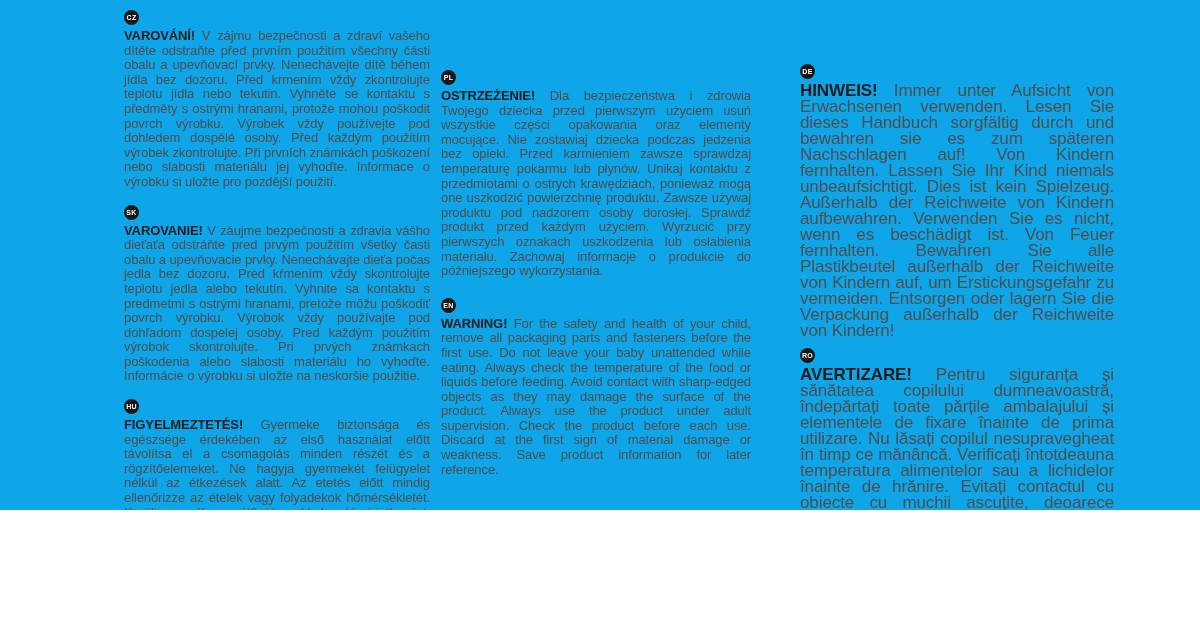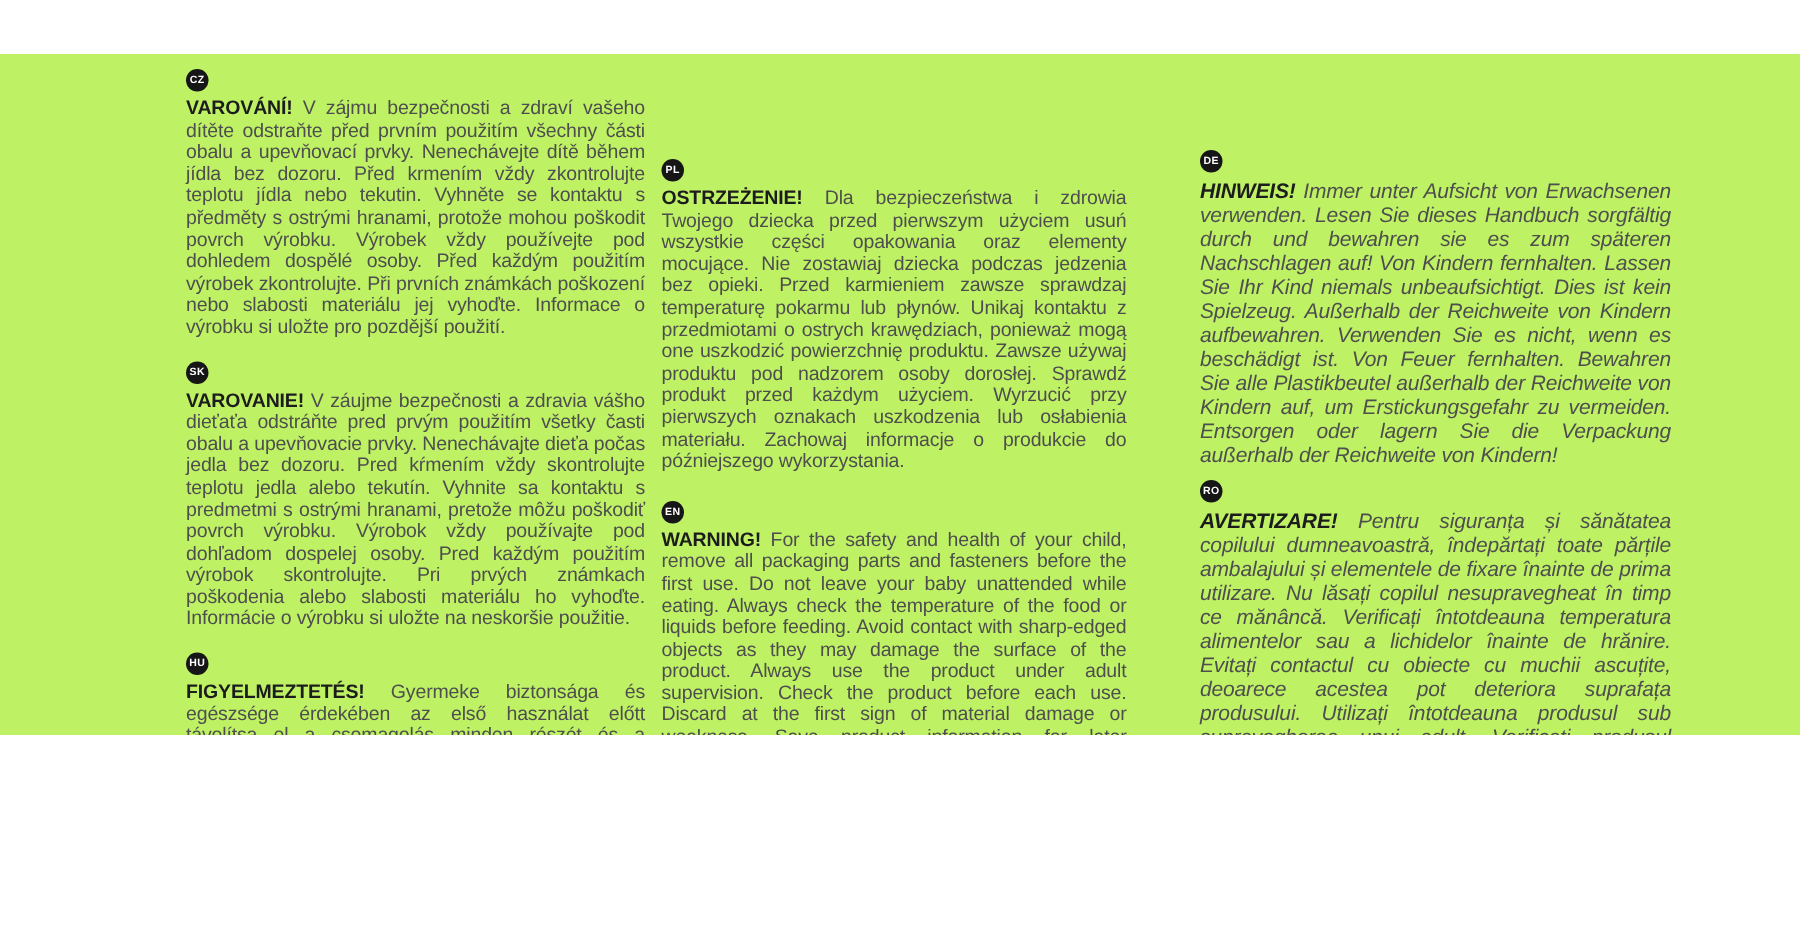--- a/index.html
+++ b/index.html
@@ -1,24 +1,23 @@
 <!DOCTYPE html>
 <html><head>
 <meta charset="utf-8">
 <style>
   html, body { margin: 0; padding: 0; }
   body { background: #ffffff; }
   .page {
     position: relative;
     width: 1200px;
-    height: 454px;
-    background: #bef264;
+    height: 510px;
+    background: #0ea5e9;
     overflow: hidden;
     font-family: "Liberation Sans", sans-serif;
-    margin-top: 36px;
   }
   .col { position: absolute; }
   .col-1 { left: 124px; top: 10px;  width: 306px; }
   .col-2 { left: 441px; top: 70px;  width: 310px; }
   .col-3 { left: 800px; top: 64px;  width: 314px; }
 
   .warn-section { margin: 0; }
   .col-1 .warn-section + .warn-section { margin-top: 15px; }
   .col-2 .warn-section + .warn-section { margin-top: 19px; }
   .col-3 .warn-section + .warn-section { margin-top: 9px; }
@@ -42,23 +41,22 @@
     margin: 0;
     text-align: justify;
     color: #4e4e4e;
     letter-spacing: -0.1px;
   }
   .col-1 .warn-text, .col-2 .warn-text {
     font-size: 13px;
     line-height: 14.6px;
   }
   .col-3 .warn-text {
-    font-size: 14px;
+    font-size: 17px;
     line-height: 16px;
-    font-style: italic;
   }
   .warn-text strong {
     color: #1c1c1c;
     font-weight: 700;
   }
 </style>
 </head>
 <body>
 
 <div class="page">

